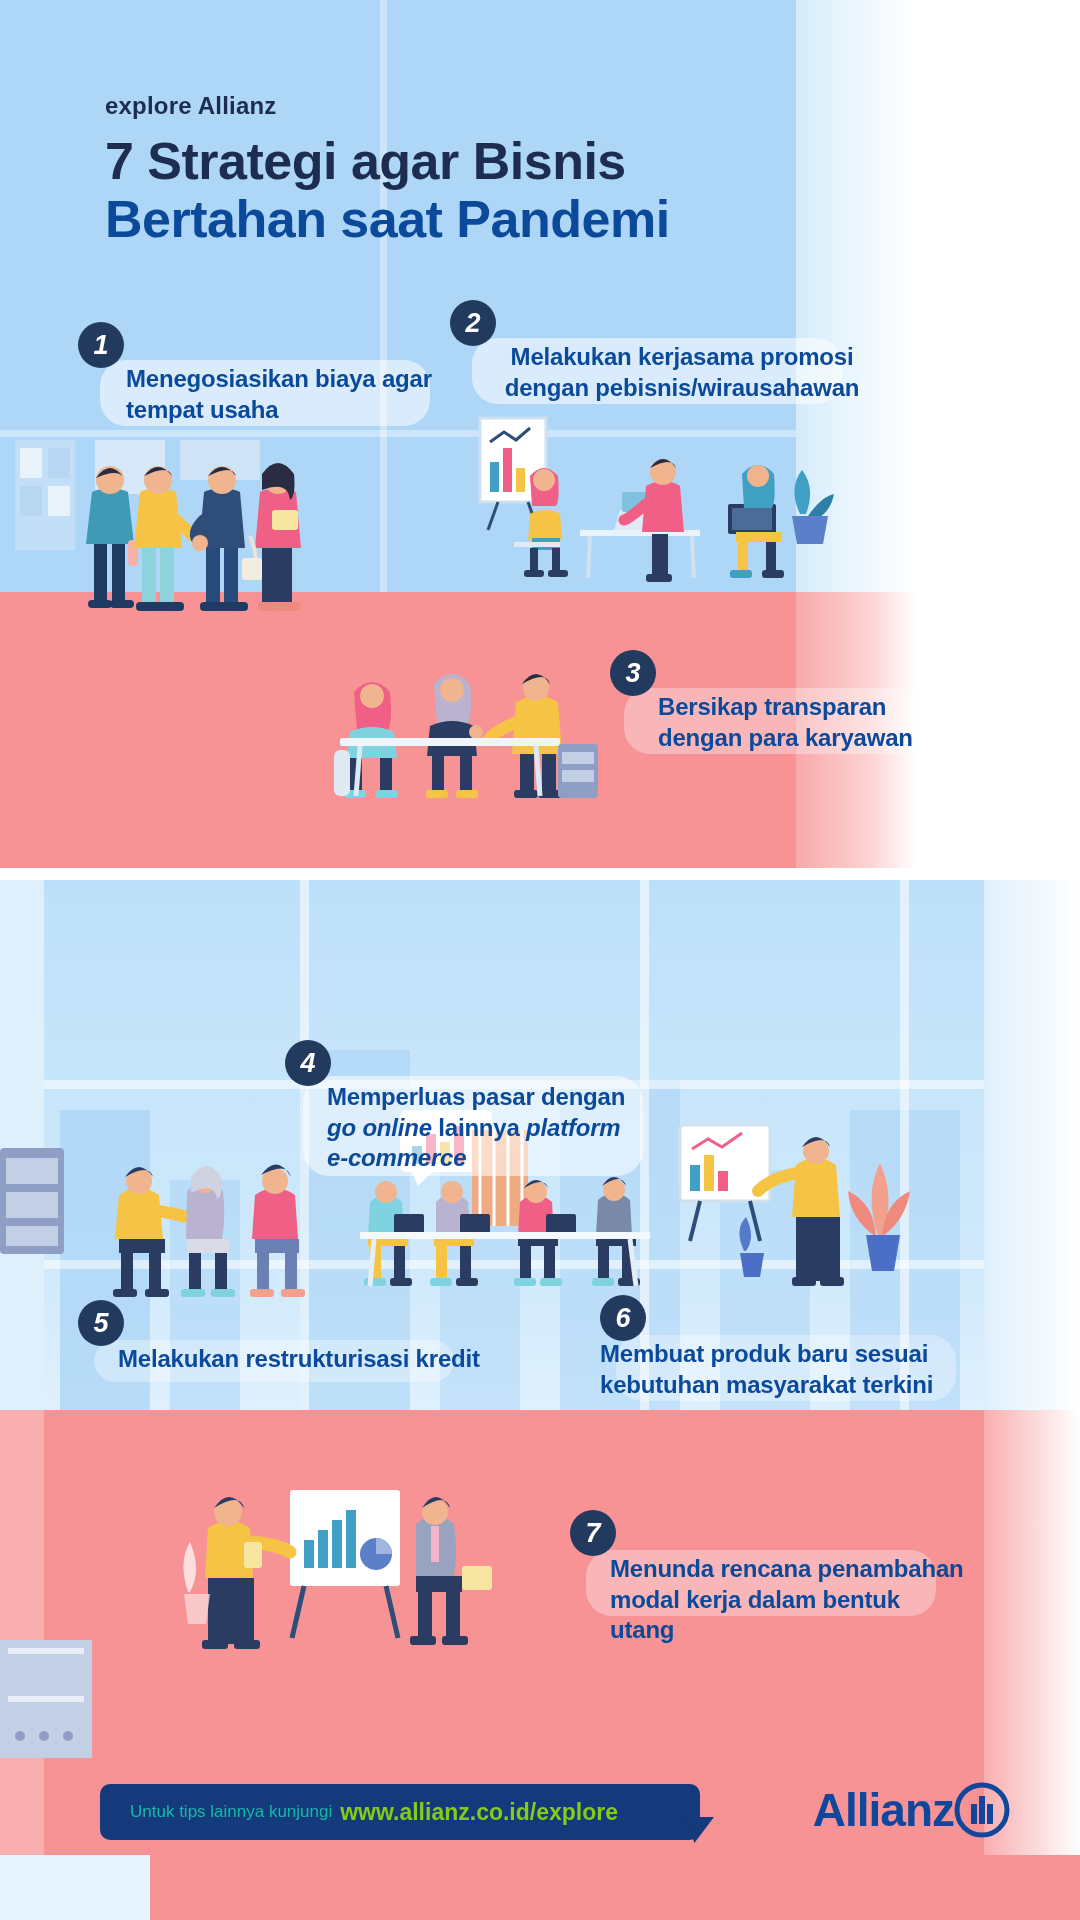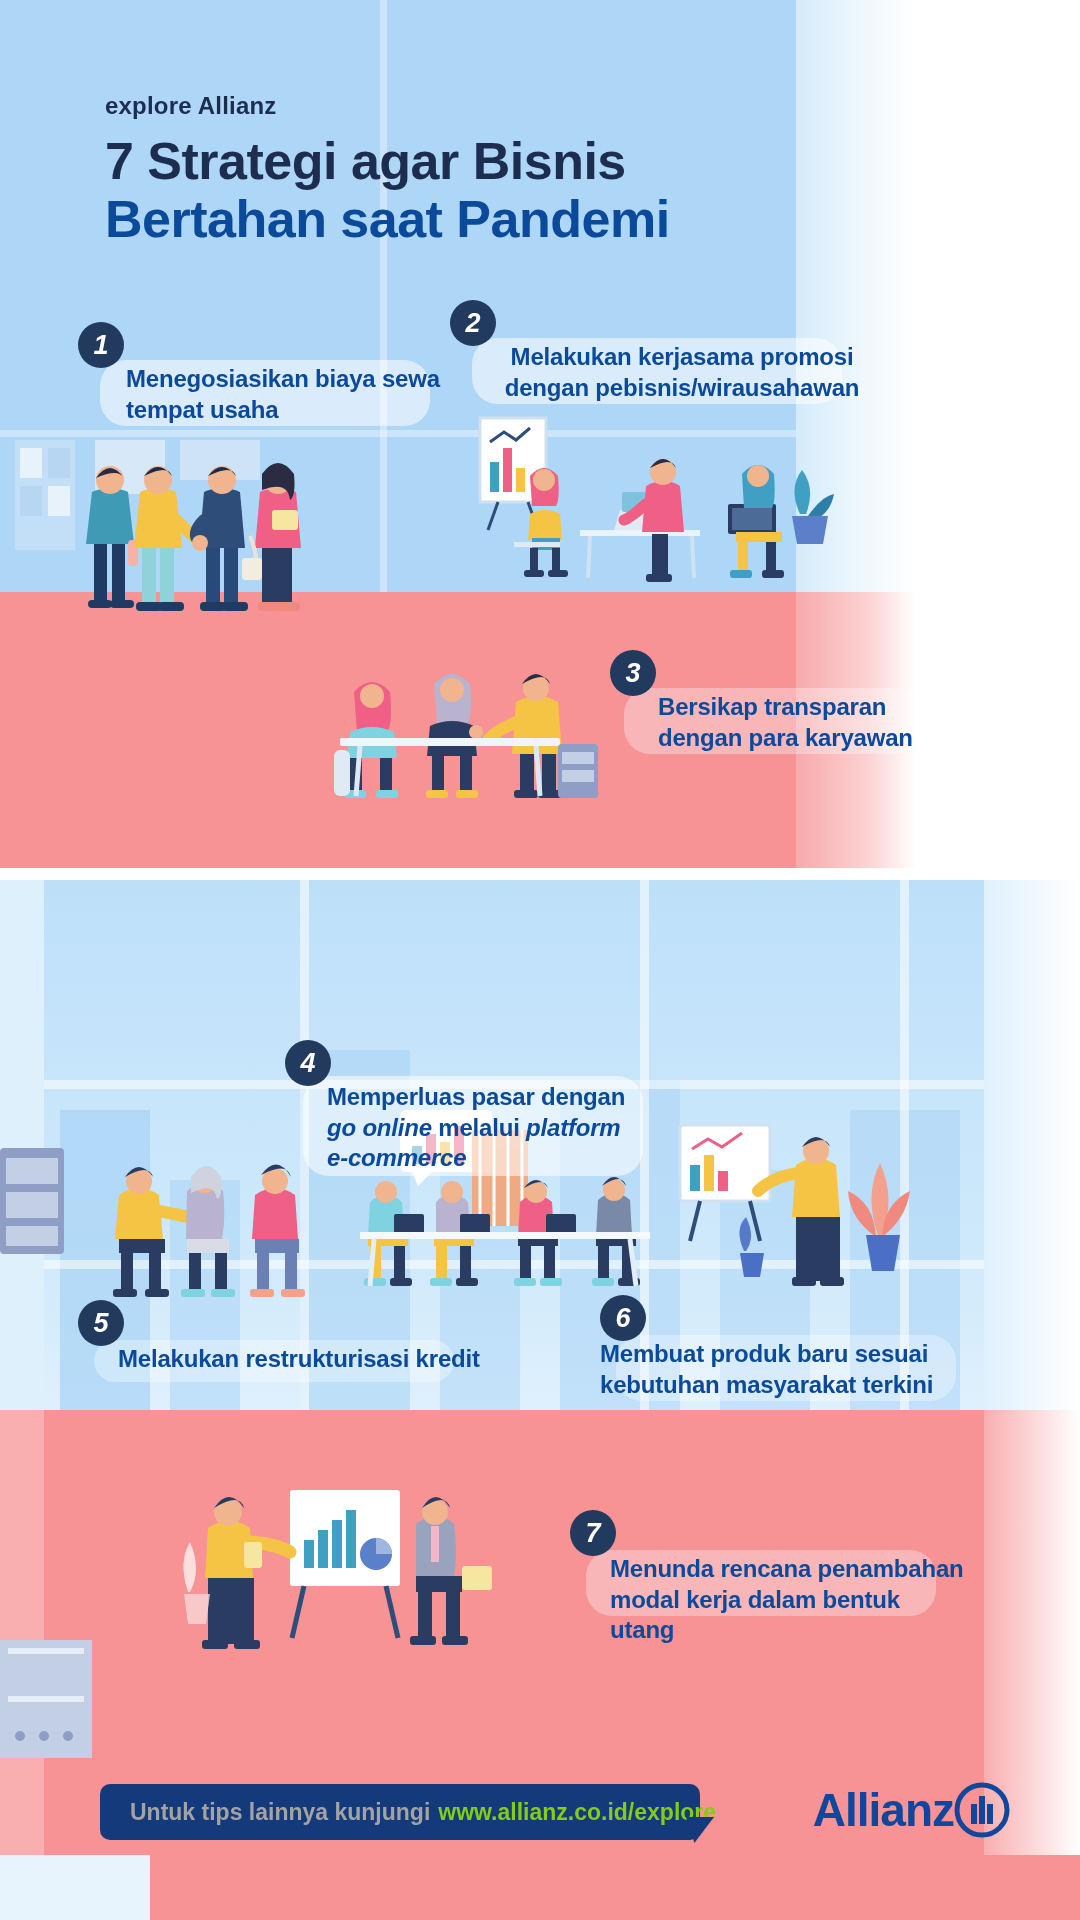--- a/index.html
+++ b/index.html
@@ -64,21 +64,21 @@
   .footpill {
     position:absolute; left:100px; top:1784px; width:600px; height:56px;
     background:#143a7b; border-radius:10px; display:flex; align-items:center;
     padding-left:30px; z-index:6;
   }
   .footpill:after{
     content:""; position:absolute; right:-14px; bottom:-3px; width:28px; height:26px;
     background:#143a7b; border-bottom-right-radius:4px;
     clip-path:polygon(0 0,100% 0,30% 100%);
   }
-  .foottxt { font-size:23px; font-weight:700; color:#a3a3a3; white-space:nowrap; }
+  .foottxt { font-size:17px; font-weight:400; color:#14b8a6; white-space:nowrap; }
   .footurl { font-size:23px; font-weight:700; color:#84cc16; margin-left:8px; }
   .logo { position:absolute; right:70px; top:1782px; display:flex; align-items:center; z-index:6;}
   .logotext { font-size:46px; font-weight:700; color:#10479c; letter-spacing:-1px; }
 
   
   .btmstrip { position:absolute; left:0; top:1855px; width:1080px; height:65px; background:#f79295; }
   .btmwhite { position:absolute; left:0; top:1855px; width:150px; height:65px; background:#e8f4fd;}
 
   .people { position:absolute; }
   svg { display:block; overflow:visible; }
@@ -103,21 +103,21 @@
     <div class="header">
       <div class="kicker">explore Allianz</div>
       <div class="title1">7 Strategi agar Bisnis</div>
       <div class="title2">Bertahan saat Pandemi</div>
     </div>
 
     <div class="item" style="left:78px;top:322px;width:380px;">
       <div class="badge" style="left:0;top:0;">1</div>
       <div class="brush" style="left:22px;top:38px;width:330px;height:66px;"></div>
       <div class="itxt" style="margin-left:48px;padding-top:42px;">
-        <div>Menegosiasikan biaya sewa</div>
+        <div>Menegosiasikan biaya agar</div>
         <div>tempat usaha</div>
       </div>
     </div>
 
     <div class="item" style="left:450px;top:300px;width:420px;">
       <div class="badge" style="left:0;top:0;">2</div>
       <div class="brush" style="left:22px;top:38px;width:370px;height:66px;"></div>
       <div class="itxt" style="margin-left:44px;padding-top:42px;text-align:center;">
         <div>Melakukan kerjasama promosi</div>
         <div>dengan pebisnis/wirausahawan</div>
@@ -315,21 +315,21 @@
     <div class="rightwall2">
       <div class="pinkband2"></div>
     </div>
 
     <div class="item" style="left:285px;top:160px;width:400px;">
       <div class="badge" style="left:0;top:0;">4</div>
       <div class="brush" style="left:18px;top:36px;width:340px;height:100px;"></div>
       <div class="itxt" style="margin-left:42px;padding-top:42px;">
         <div>Memperluas pasar dengan</div>
         <div>
-          <i>go online</i><span> melalui </span><i>platform</i>
+          <i>go online</i><span> lainnya </span><i>platform</i>
         </div>
         <div style="font-style:italic;">e-commerce</div>
       </div>
     </div>
 
     <div class="item" style="left:78px;top:420px;width:420px;">
       <div class="badge" style="left:0;top:0;">5</div>
       <div class="brush pink" style="left:16px;top:40px;width:360px;height:42px;"></div>
       <div class="itxt" style="margin-left:40px;padding-top:44px;">
         <div>Melakukan restrukturisasi kredit</div>

